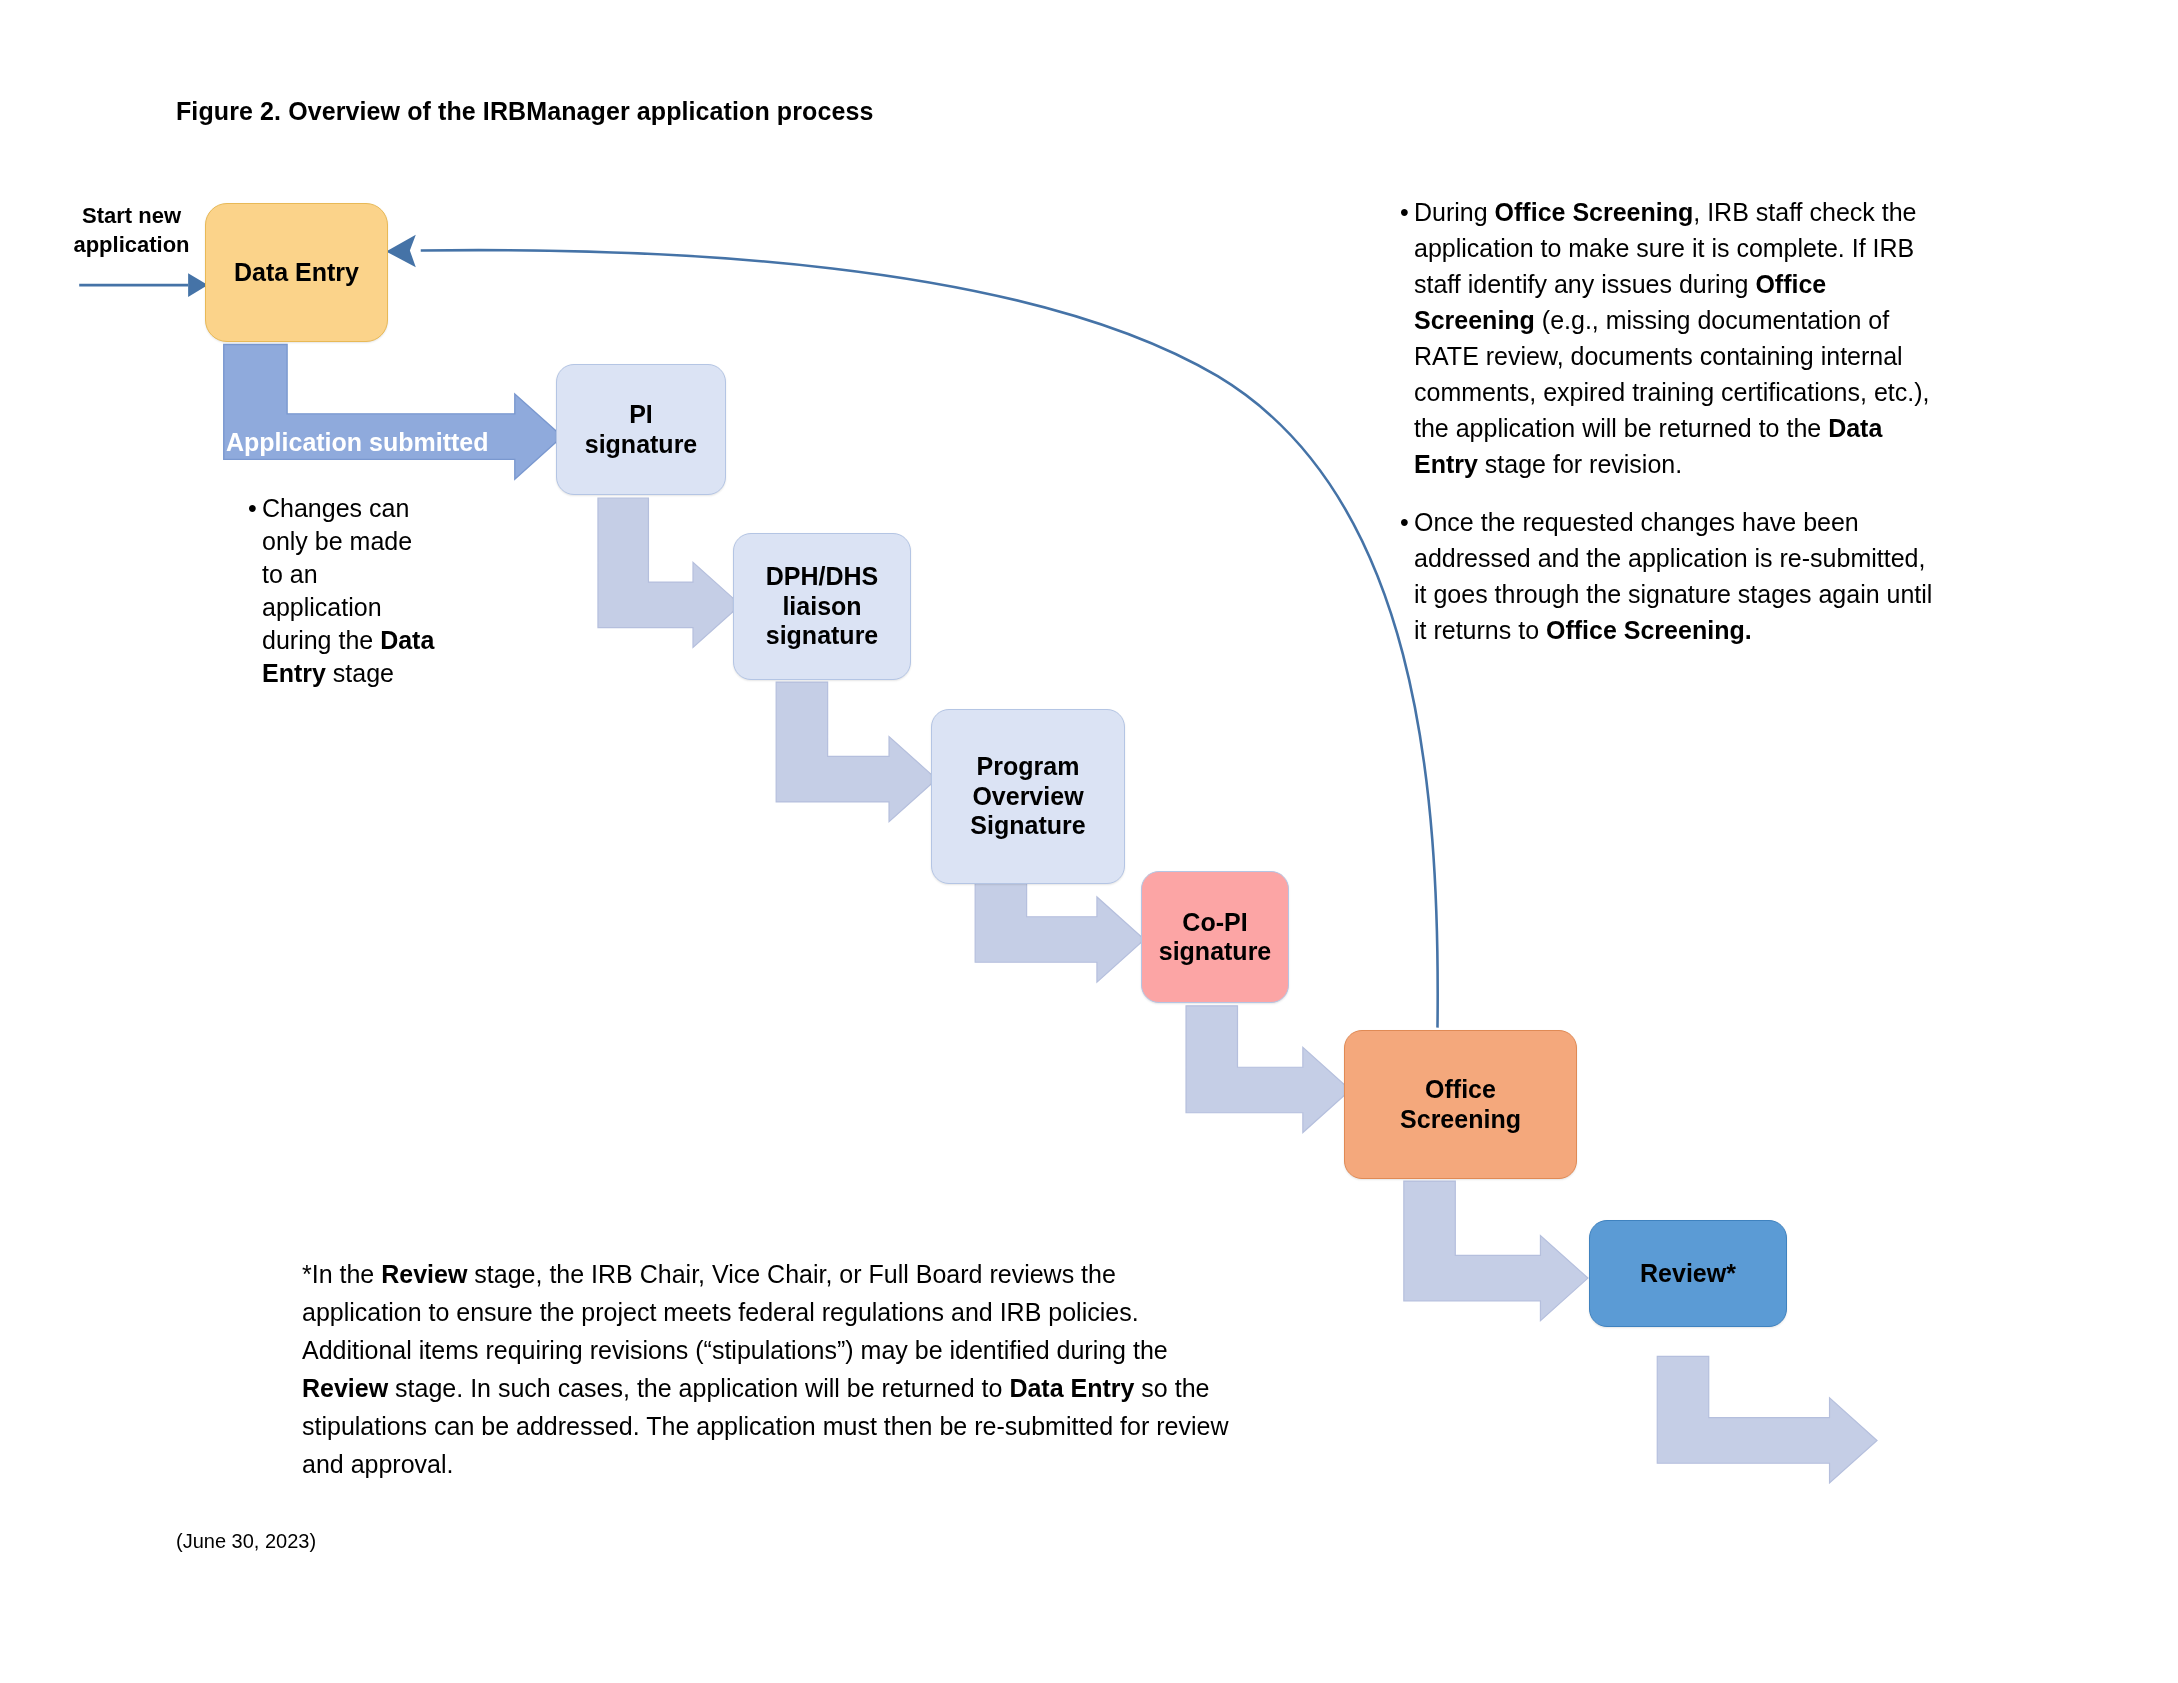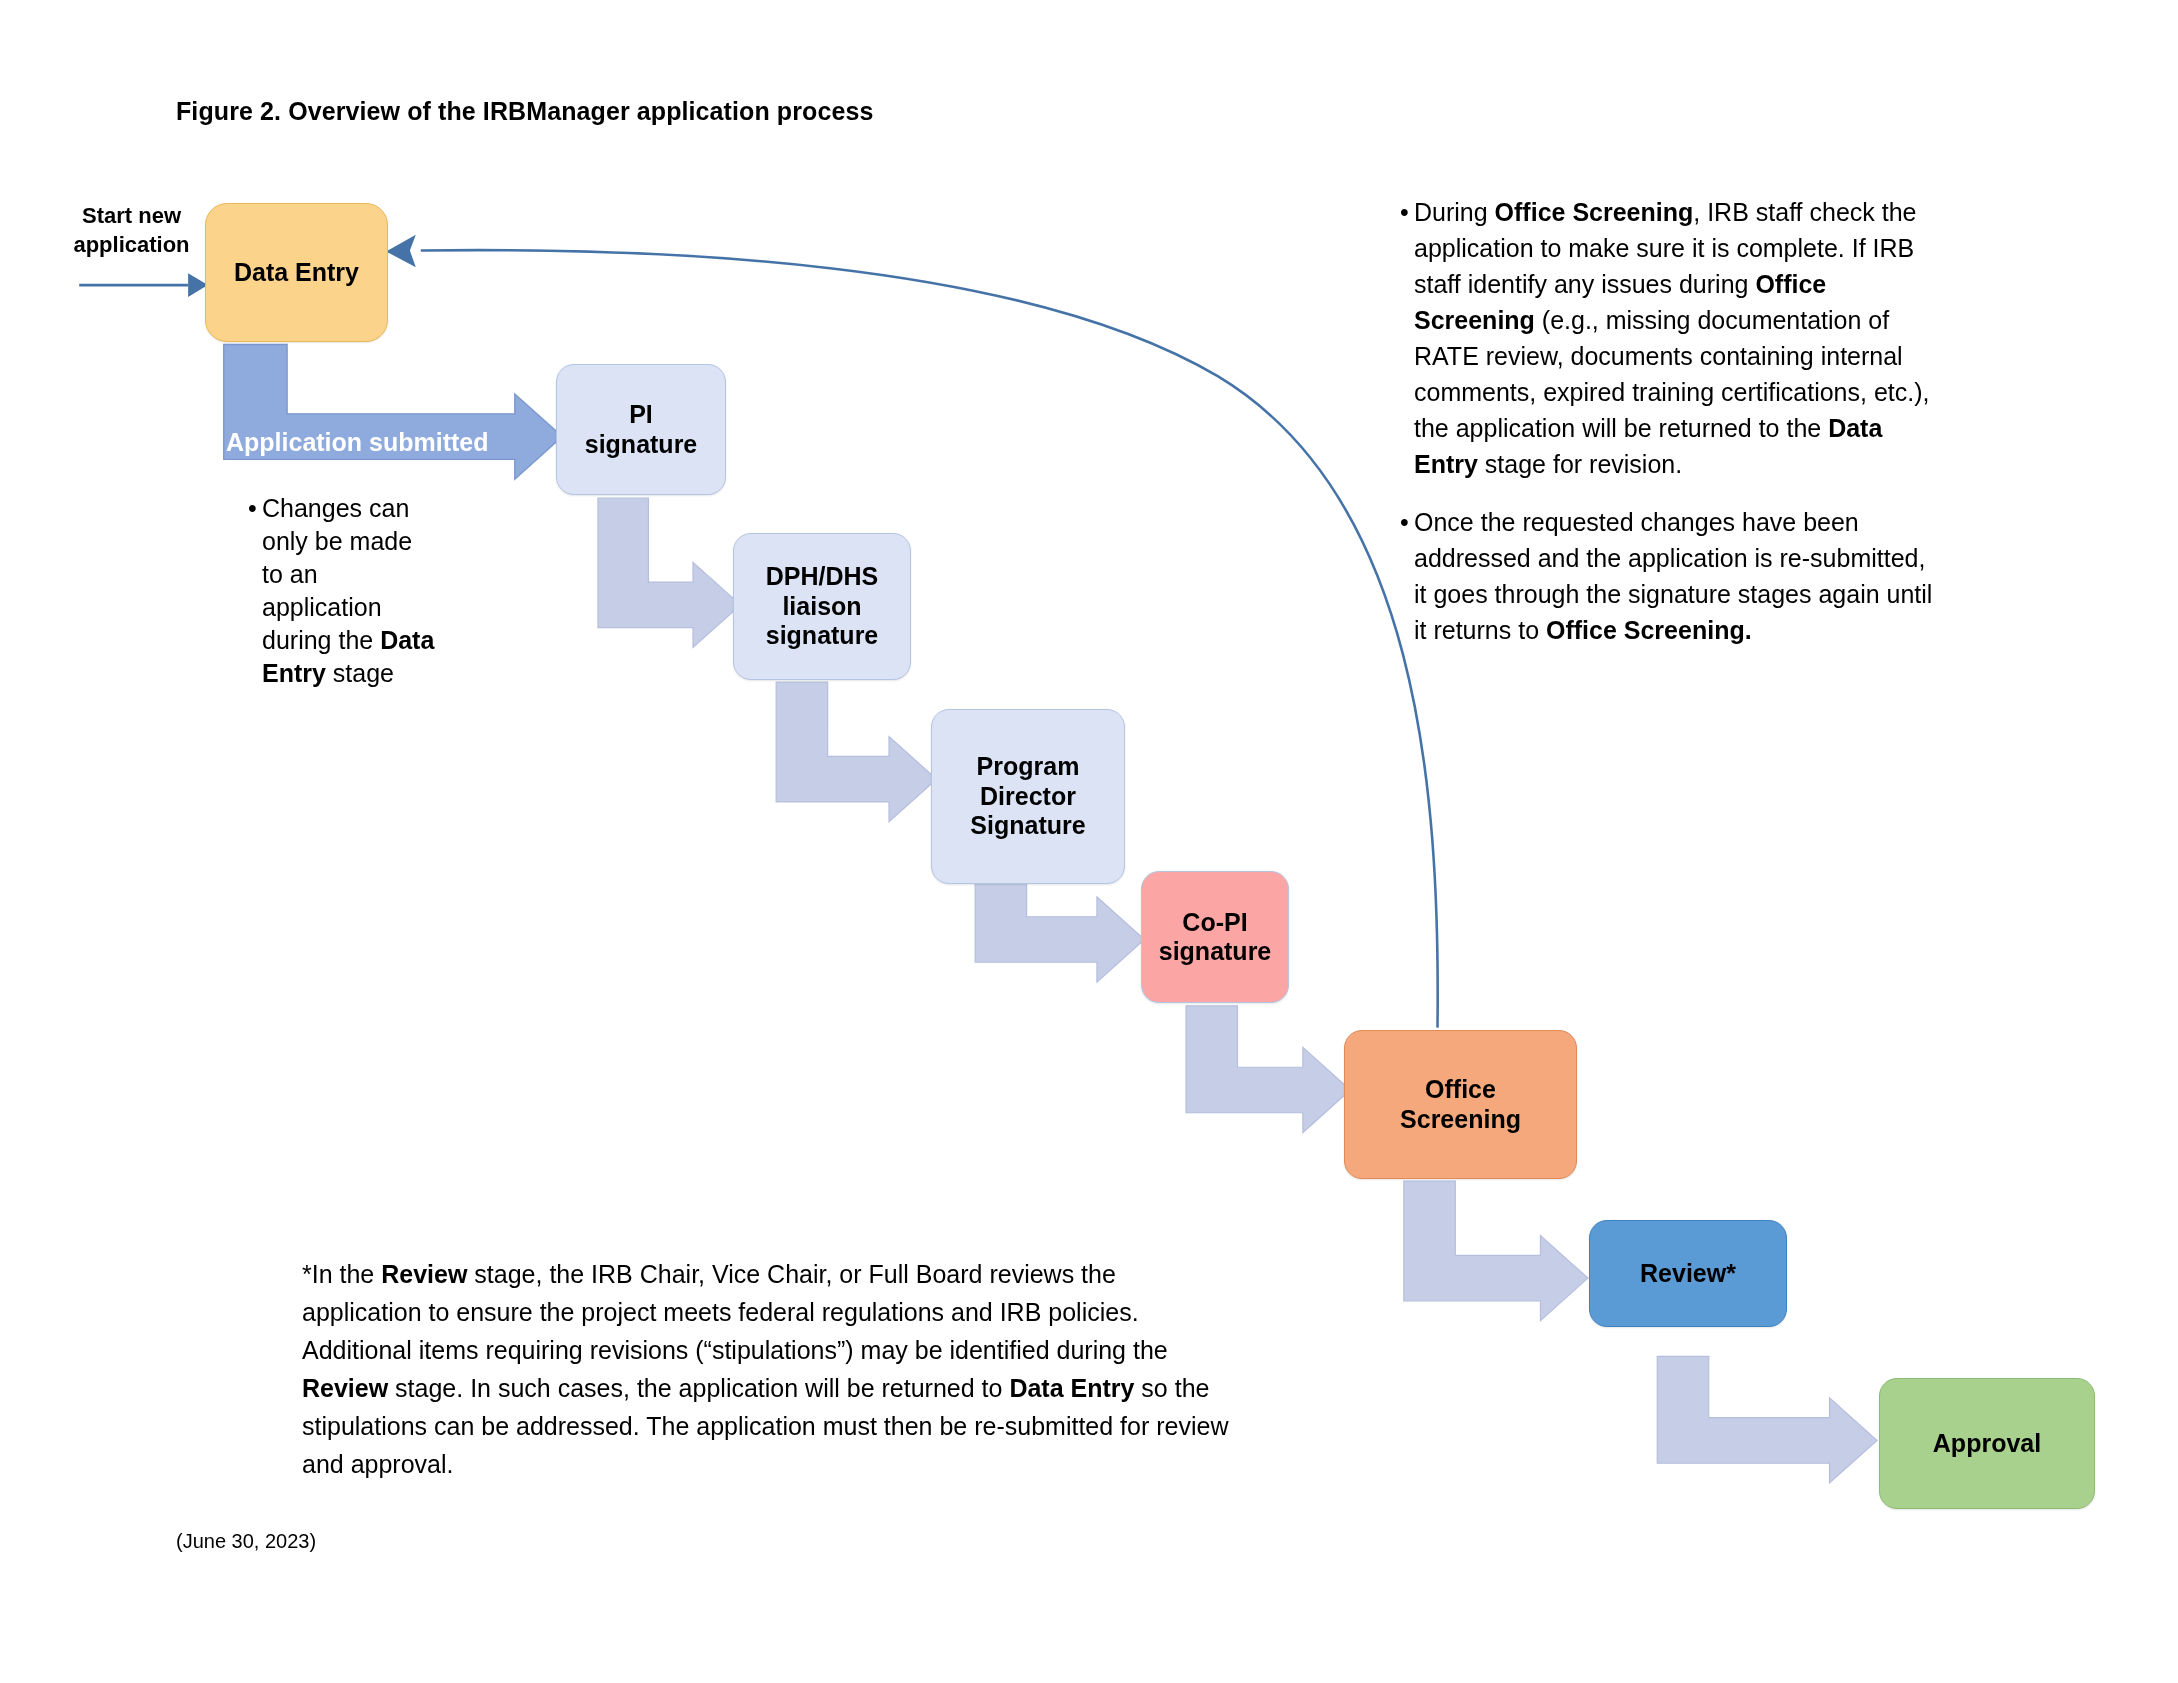--- a/index.html
+++ b/index.html
@@ -293,21 +293,21 @@
     <div>
       <span>DPH/DHS</span>
       <span>liaison</span>
       <span>signature</span>
     </div>
   </div>
 
   <div class="node" id="node-program-director">
     <div>
       <span>Program</span>
-      <span>Director</span>
+      <span>Overview</span>
       <span>Signature</span>
     </div>
   </div>
 
   <div class="node" id="node-co-pi">
     <div>
       <span>Co-PI</span>
       <span>signature</span>
     </div>
   </div>
@@ -316,23 +316,20 @@
     <div>
       <span>Office</span>
       <span>Screening</span>
     </div>
   </div>
 
   <div class="node" id="node-review">
     <span>Review*</span>
   </div>
 
-  <div class="node" id="node-approval">
-    <span>Approval</span>
-  </div>
 
   <div class="abs" id="left-note">
     <div class="bullet-row">
       <div class="bullet-dot">•</div>
       <div class="note-text"><span>Changes can only be made to an application during the </span><span class="b">Data Entry</span><span> stage</span></div>
     </div>
   </div>
 
   <div class="abs" id="right-notes">
     <div class="note-item">

